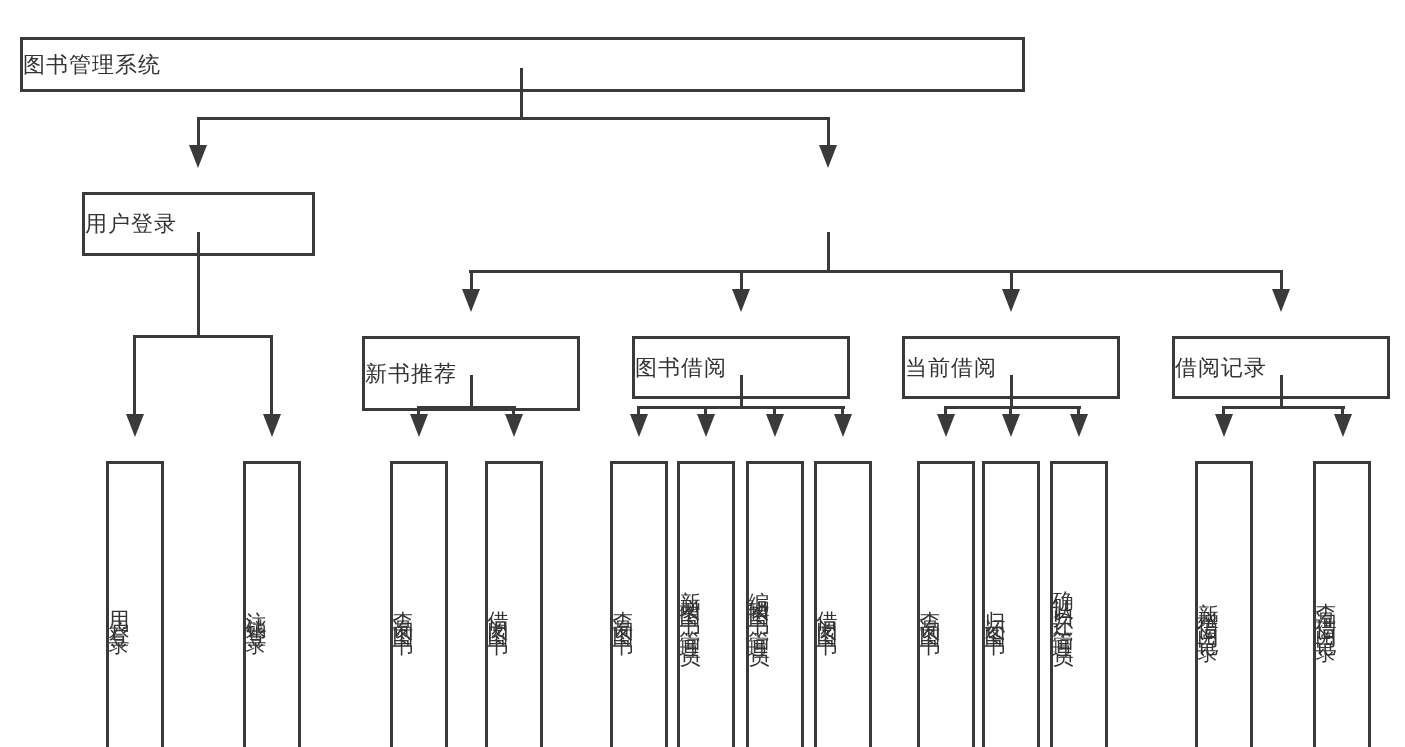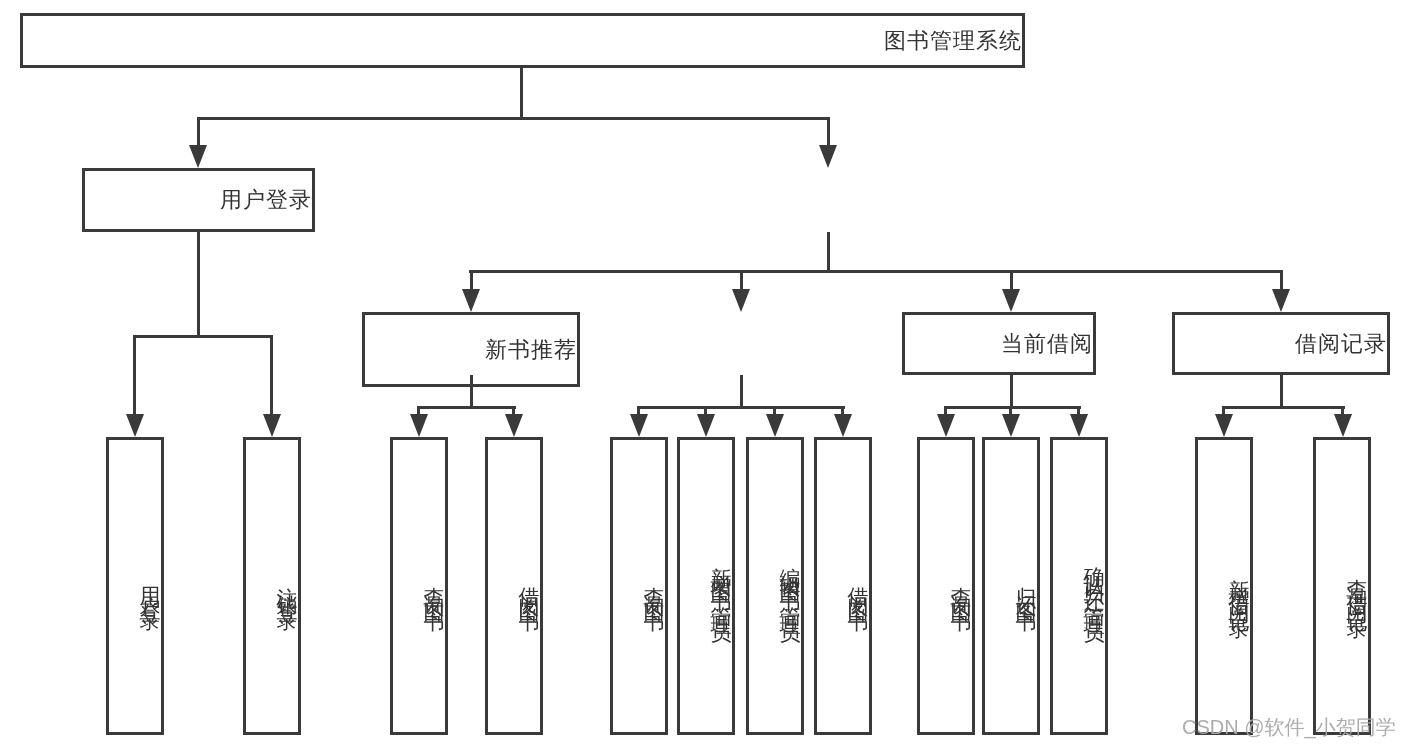--- a/index.html
+++ b/index.html
@@ -13,24 +13,25 @@
     background:#ffffff;
     overflow:hidden;
   }
   .box {
     position:absolute;
     box-sizing:border-box;
     border:3px solid #3a3a3a;
     background:#ffffff;
     display:flex;
     align-items:center;
-    justify-content:flex-end;
+    justify-content:flex-start;
     color:#333333;
     font-size:22px;
     letter-spacing:1px;
+    margin-top:24px;
   }
   .leaf { font-size:21px; letter-spacing:0; }
   .vtext {
     writing-mode: vertical-rl;
     letter-spacing:8px;
     line-height:1;
   }
   .vline, .hline { position:absolute; background:#3a3a3a; }
   .vline { width:3px; }
   .hline { height:3px; }
@@ -84,21 +85,24 @@
   <div class="vline" style="left:1010px; top:270px; height:20px;"></div>
   <div class="vline" style="left:1280px; top:270px; height:20px;"></div>
   <div class="arrow" style="left:462px;  top:289px;"></div>
   <div class="arrow" style="left:732px;  top:289px;"></div>
   <div class="arrow" style="left:1002px; top:289px;"></div>
   <div class="arrow" style="left:1272px; top:289px;"></div>
 
   <div class="box" style="left:362px; top:312px; width:218px; height:75px;">
     <span>新书推荐</span>
   </div>
-  <div class="box" style="left:902px; top:312px; width:194px; height:63px;padding-left:16px;">
+  <div class="box" style="left:632px; top:312px; width:218px; height:63px;">
+    <span>图书借阅</span>
+  </div>
+  <div class="box" style="left:902px; top:312px; width:218px; height:63px;">
     <span>当前借阅</span>
   </div>
   <div class="box" style="left:1172px; top:312px; width:218px; height:63px;">
     <span>借阅记录</span>
   </div>
 
   <div class="vline" style="left:470px; top:375px; height:33px;"></div>
   <div class="hline" style="left:417px; top:406px; width:99px;"></div>
   <div class="vline" style="left:417px; top:406px; height:9px;"></div>
   <div class="vline" style="left:512px; top:406px; height:9px;"></div>
@@ -169,15 +173,14 @@
     <span class="vtext">确认归还（管理员）</span>
   </div>
 
   <div class="box leaf" style="left:1195px; top:437px; width:58px; height:298px;">
     <span class="vtext">新增借阅记录</span>
   </div>
   <div class="box leaf" style="left:1313px; top:437px; width:58px; height:298px;">
     <span class="vtext">查询借阅记录</span>
   </div>
 
-  <div class="watermark">CSDN @软件_小贺同学</div>
 
 </div>
 
 </body></html>

